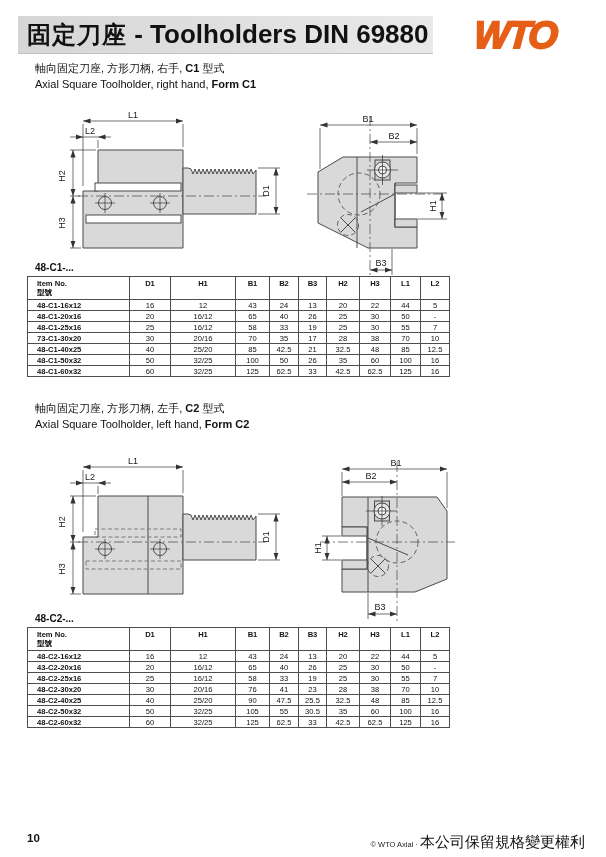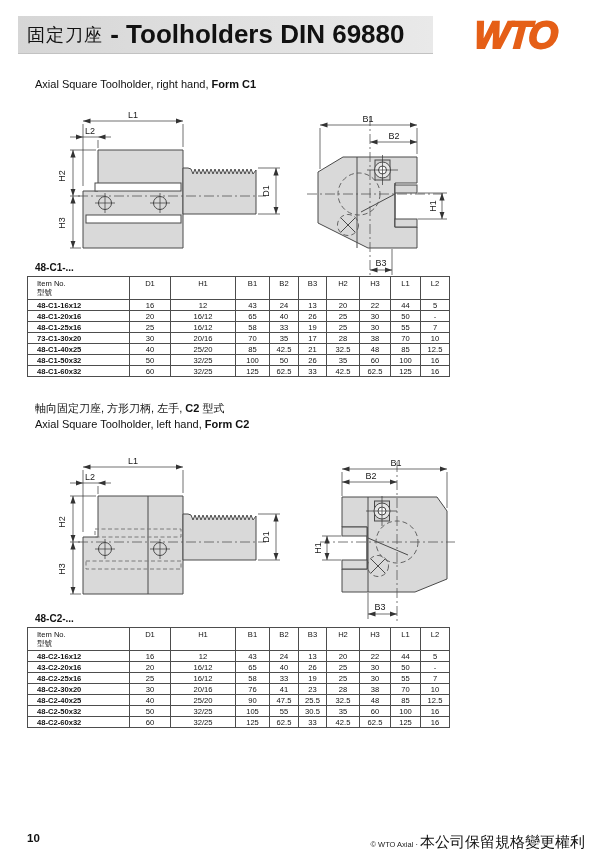--- a/index.html
+++ b/index.html
@@ -3,21 +3,21 @@
 <meta charset="utf-8">
 <style>
   html,body{margin:0;padding:0;background:#888;}
   .page{position:relative;width:606px;height:857px;background:#ffffff;margin:0 auto;
         font-family:"Liberation Sans",sans-serif;color:#111;overflow:hidden;}
 
   
   .header-bar{position:absolute;left:18px;top:16px;width:415px;height:38px;
     background:linear-gradient(to right,#d6d6d6,#e9e9e9);
     border-bottom:1px solid #c2c2c2;display:flex;align-items:center;padding-left:9px;box-sizing:border-box;}
-  .title-cjk{font-family:"DejaVu Serif","Liberation Serif",serif;font-size:18px;font-weight:400;letter-spacing:1px;}
+  .title-cjk{font-family:"DejaVu Serif","Liberation Serif",serif;font-size:24px;font-weight:700;letter-spacing:1px;}
   .title-rest{font-size:26px;font-weight:bold;white-space:pre;}
   .logo{position:absolute;left:444px;top:13px;width:142px;height:44px;display:flex;align-items:center;justify-content:center;}
   .logo-text{font-size:38px;font-weight:bold;font-style:italic;color:#e55f17;
     letter-spacing:-2px;-webkit-text-stroke:2px #e55f17;transform:skewX(-4deg);}
 
   
   .section{position:absolute;left:0;width:606px;}
   .sec1{top:60px;height:330px;}
   .sec2{top:400px;height:345px;}
   .sub{position:absolute;left:35px;margin:0;font-size:11px;line-height:13px;}
@@ -29,21 +29,21 @@
   .sec2 .side-svg{top:52px;}
   .sec2 .front-svg{left:300px;top:54px;}
   .series-label{position:absolute;left:27px;top:194px;font-size:10px;font-weight:bold;margin:8px;}
   .sec2 .series-label{top:205px;}
 
   
   .spec-table{position:absolute;left:27px;top:216px;width:404px;border-collapse:collapse;
     table-layout:fixed;font-size:7.6px;line-height:9px;border:1.4px solid #2a2a2a;}
   .sec2 .spec-table{top:227px;}
   .spec-table th,.spec-table td{border:1px solid #4d4d4d;padding:0;}
-  .spec-table th{font-weight:normal;vertical-align:top;padding-top:2px;height:20px;text-align:center;margin-top:12px;}
+  .spec-table th{font-weight:bold;vertical-align:top;padding-top:2px;height:20px;text-align:center;margin-top:12px;}
   .spec-table td{height:10px;text-align:center;}
   .spec-table th:nth-child(1){width:92px;text-align:left;padding-left:9px;}
   .spec-table th:nth-child(2){width:40px;}
   .spec-table th:nth-child(3){width:64px;}
   .spec-table th:nth-child(4){width:33px;}
   .spec-table th:nth-child(5){width:28px;}
   .spec-table th:nth-child(6){width:27px;}
   .spec-table th:nth-child(7){width:32px;}
   .spec-table th:nth-child(8){width:30px;}
   .spec-table th:nth-child(9){width:29px;}
@@ -73,20 +73,21 @@
 
   <div class="header-bar">
     <span class="title-cjk">固定刀座</span>
       <span class="title-rest"> - Toolholders DIN 69880</span>
   </div>
   <div class="logo">
     <span class="logo-text">WTO</span>
   </div>
 
   <div class="section sec1">
+    <p class="sub sub-cjk"><span>軸向固定刀座, 方形刀柄, 右手, </span><b>C1</b><span> 型式</span></p>
     <p class="sub sub-en"><span>Axial Square Toolholder, right hand, </span><b>Form C1</b></p>
 
     <svg class="side-svg" width="250" height="165" viewBox="0 0 250 165">
       <defs>
         <marker id="e1" markerWidth="9" markerHeight="6" refX="7.5" refY="3" orient="auto" markerUnits="userSpaceOnUse">
             <path d="M0,0.4 L7.5,3 L0,5.6 Z" fill="#333"></path>
           </marker>
         <marker id="s1" markerWidth="9" markerHeight="6" refX="0.5" refY="3" orient="auto" markerUnits="userSpaceOnUse">
             <path d="M8,0.4 L0.5,3 L8,5.6 Z" fill="#333"></path>
           </marker>

